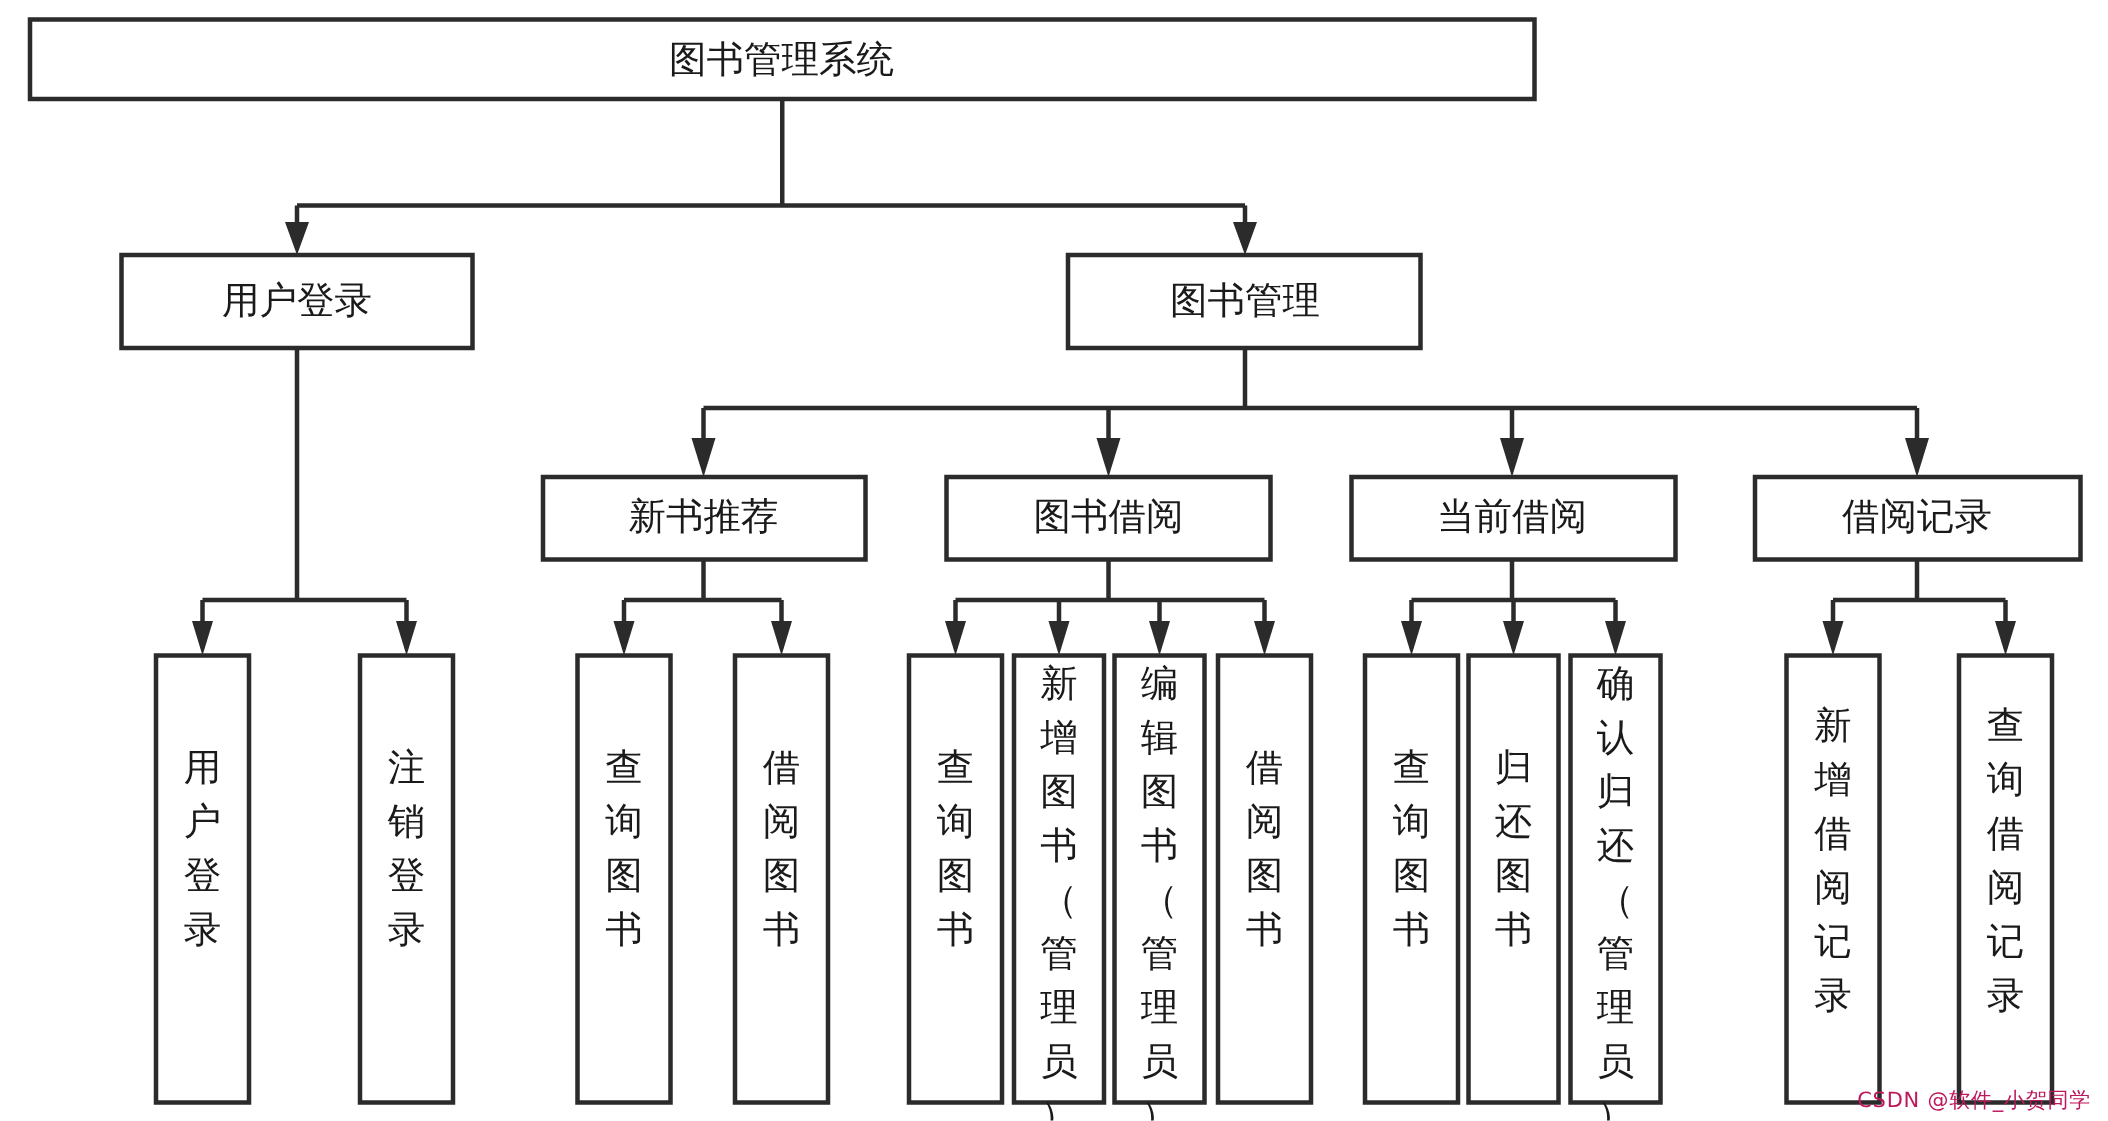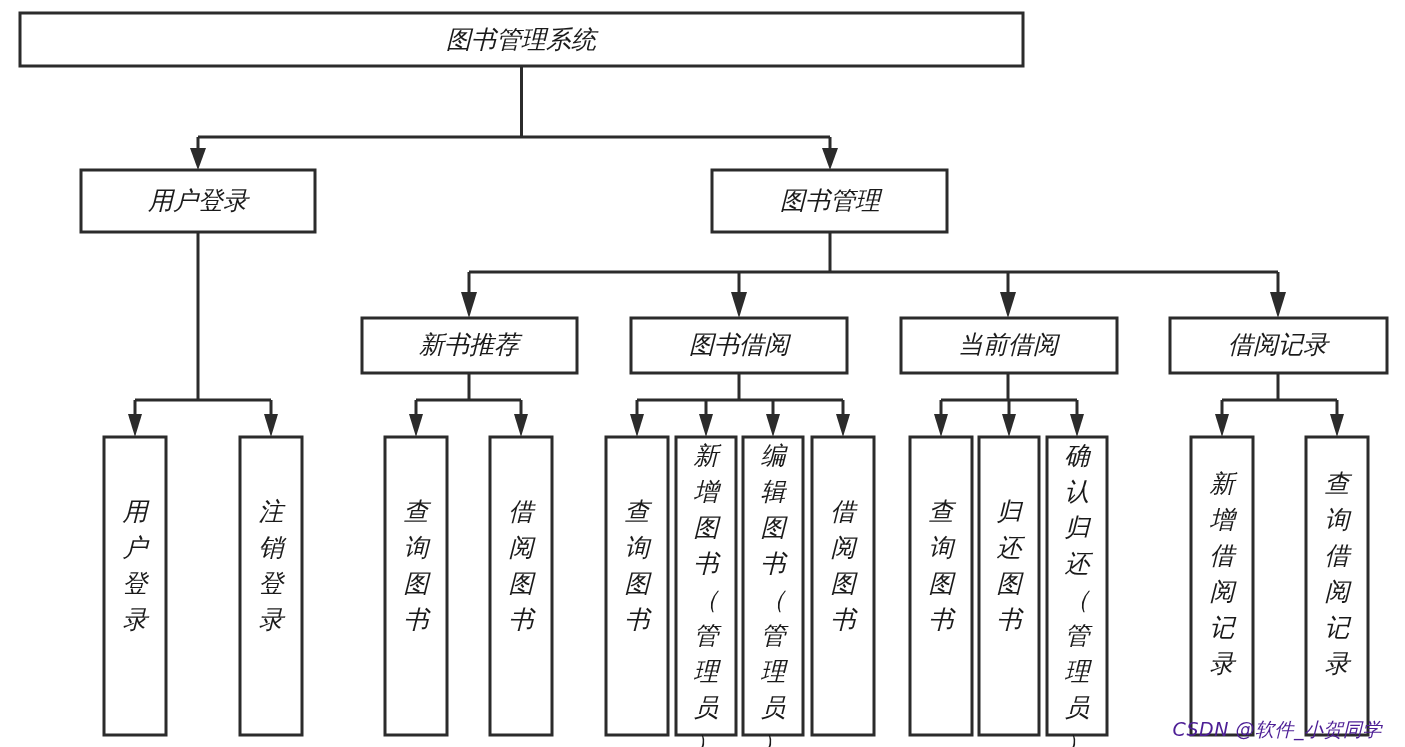--- a/index.html
+++ b/index.html
@@ -13,21 +13,20 @@
     font-family: "DejaVu Sans", "Liberation Sans", sans-serif;
     overflow: hidden;
     position: relative;
   }
   #chart-root {
     position: absolute;
     left: 0;
     top: 0;
     width: 1405px;
     height: 747px;
-    font-style: italic;
   }
   svg { display: block; }
   .node-box {
     fill: #ffffff;
     stroke: #2b2b2b;
     stroke-width: 3;
   }
   .node-label {
     fill: #1a1a1a;
     font-family: "DejaVu Sans", "Liberation Sans", sans-serif;
@@ -45,25 +44,25 @@
     stroke: #2b2b2b;
     stroke-width: 3;
     fill: none;
   }
   .arrow-head {
     fill: #2b2b2b;
     stroke: none;
   }
   .watermark {
     position: absolute;
-    right: 23px;
+    right: 11px;
     bottom: 4px;
     font-family: "DejaVu Sans", "Liberation Sans", sans-serif;
-    font-size: 19px;
-    color: #4c1d95;
+    font-size: 14px;
+    color: #be185d;
     white-space: nowrap;
     letter-spacing: 0.5px;
     user-select: none;
   }
 </style>
 </head>
 <body>
 
 <div id="chart-root">
   <svg width="1405" height="747" viewBox="0 0 1405 747" xmlns="http://www.w3.org/2000/svg">

